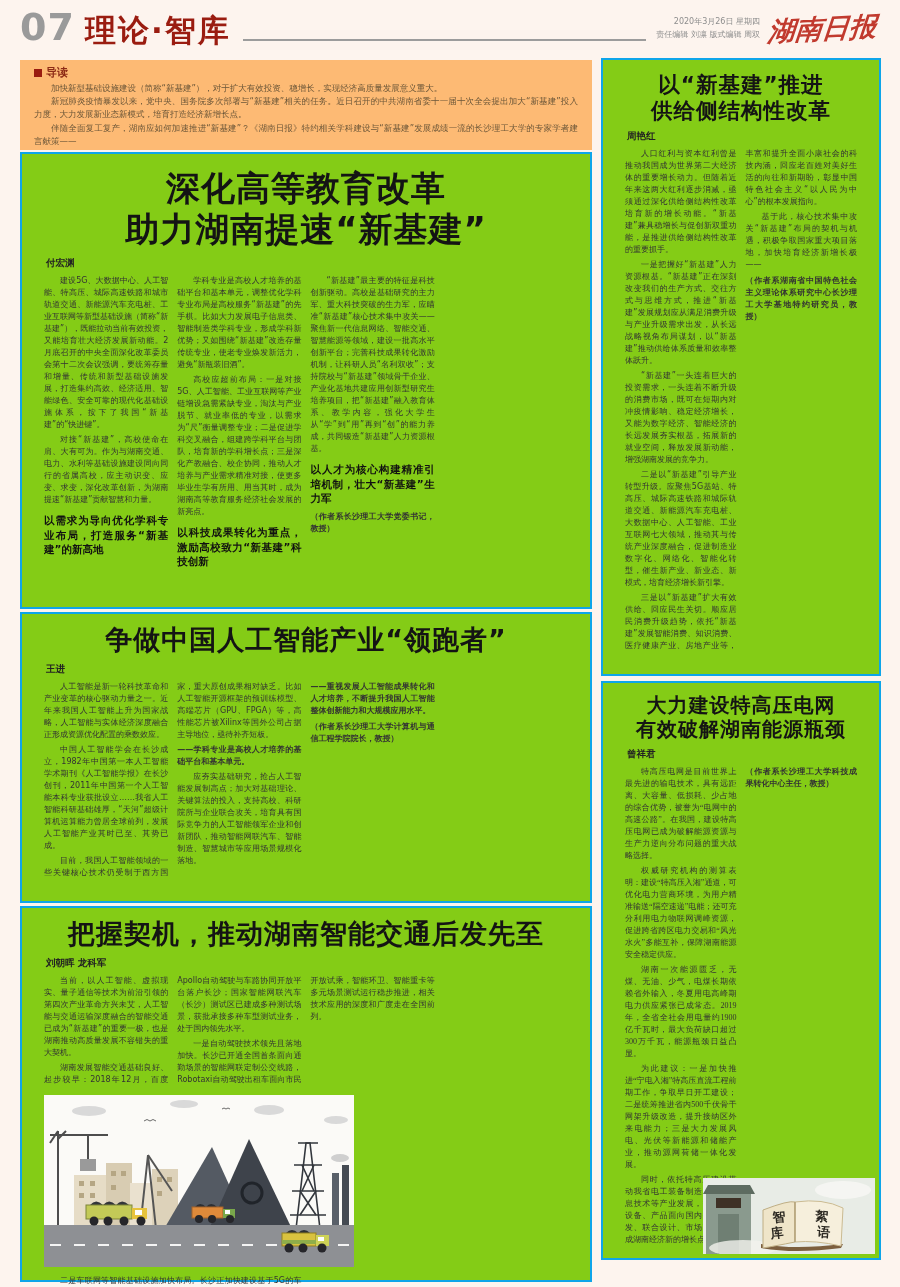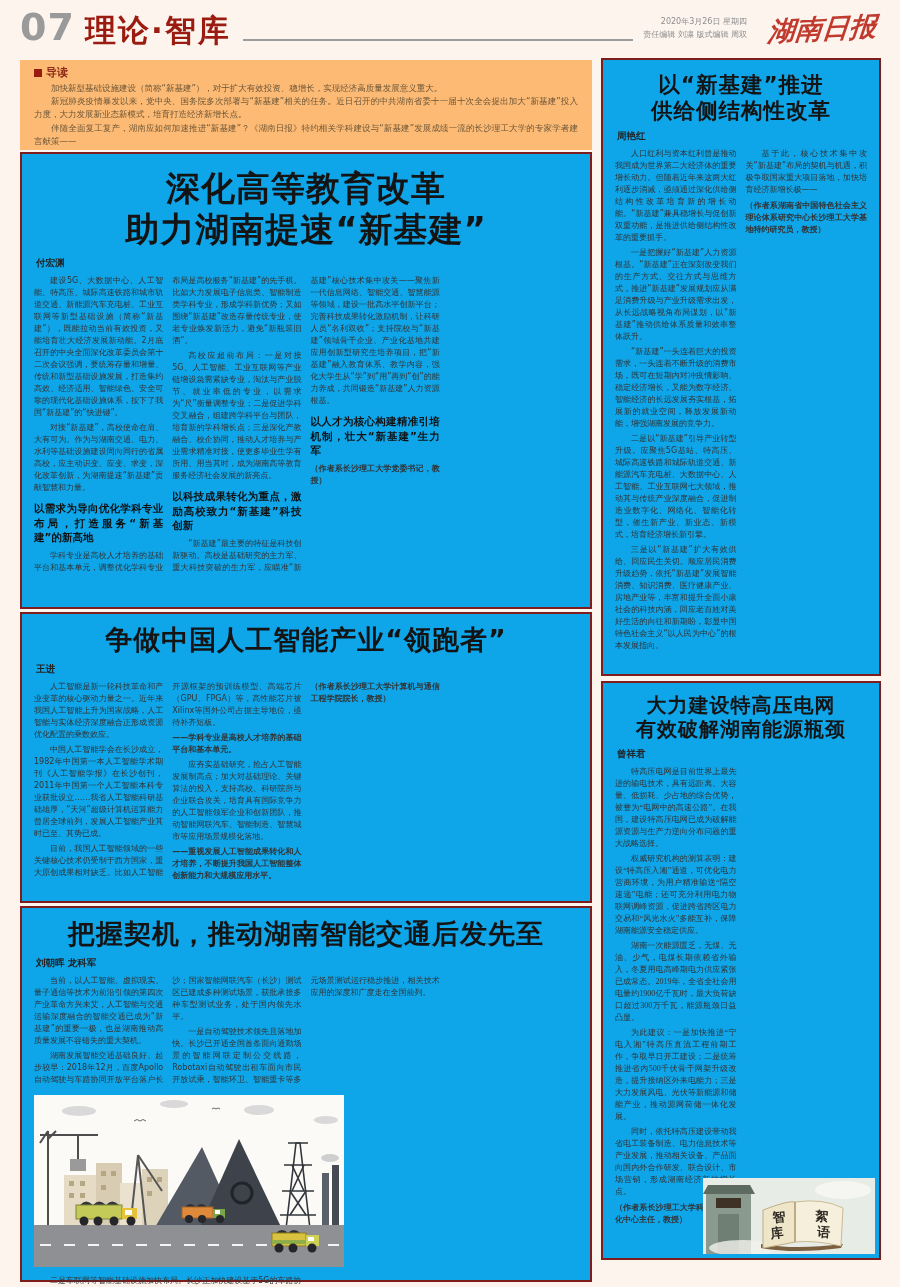--- a/index.html
+++ b/index.html
@@ -3,27 +3,27 @@
 <meta charset="utf-8">
 <style>
   html,body{margin:0;padding:0;background:#fdf4ee;}
   .page{position:relative;width:900px;height:1287px;background:#fdf4ee;overflow:hidden;
         font-family:"DejaVu Sans","Liberation Sans",sans-serif;color:#2f2f2f;}
   
   .header{position:absolute;left:20px;top:8px;width:860px;display:flex;align-items:flex-end;}
   .page-num{font-size:38px;font-weight:700;color:#9a9a9a;line-height:1;letter-spacing:1px;}
   .section-title{font-size:31px;font-weight:900;color:#9a1c10;line-height:1;margin-left:10px;letter-spacing:2px;}
   .header-rule{flex:1;border-bottom:2px solid #9c9c9c;margin:0 10px 5px 12px;}
-  .header-right{display:flex;align-items:flex-end;gap:21px;}
+  .header-right{display:flex;align-items:flex-end;gap:8px;}
   .credits{text-align:right;font-size:8px;color:#8d8d8d;line-height:1.6;padding-bottom:4px;}
   .masthead{font-family:"DejaVu Serif","Liberation Serif",serif;font-style:italic;font-weight:700;
             color:#c13a2e;font-size:27px;line-height:1;transform:skewX(-8deg) rotate(-3deg);
             padding:0 4px 4px 0;}
   
-  .abox{position:absolute;box-sizing:border-box;border:2px solid #7f1d1d;background:#0ea5e9;padding:8px 12px;}
+  .abox{position:absolute;box-sizing:border-box;border:2px solid #0ea5e9;background:#84cc16;padding:8px 22px;}
   .headline{ text-align:center;font-weight:900;color:#141414;line-height:1.22;letter-spacing:1px;}
   .byline{font-weight:700;font-size:9.5px;color:#222;margin:6px 0 5px 2px;}
   .article-body{text-align:justify;font-size:8px;line-height:1.5;color:#333;
                 column-gap:9px;column-fill:auto;overflow:hidden;}
   .article-body p{margin:0 0 3px 0;text-indent:2em;}
   .article-body p.subhead{font-size:10.5px;font-weight:700;color:#111;line-height:1.4;
                           text-indent:0;margin:7px 0 5px 0;}
   .article-body p.lead{font-weight:700;text-indent:0;}
   .article-body p.attr{font-weight:700;text-indent:0;margin-top:4px;}
   

